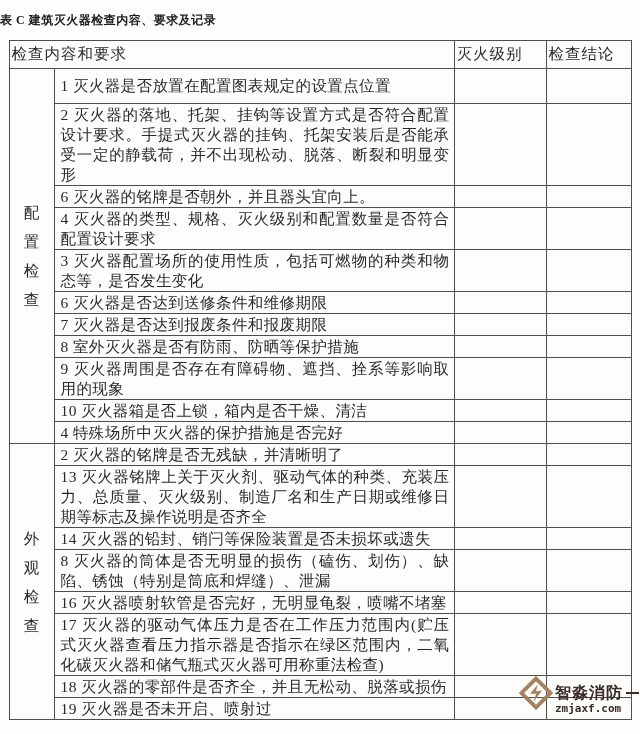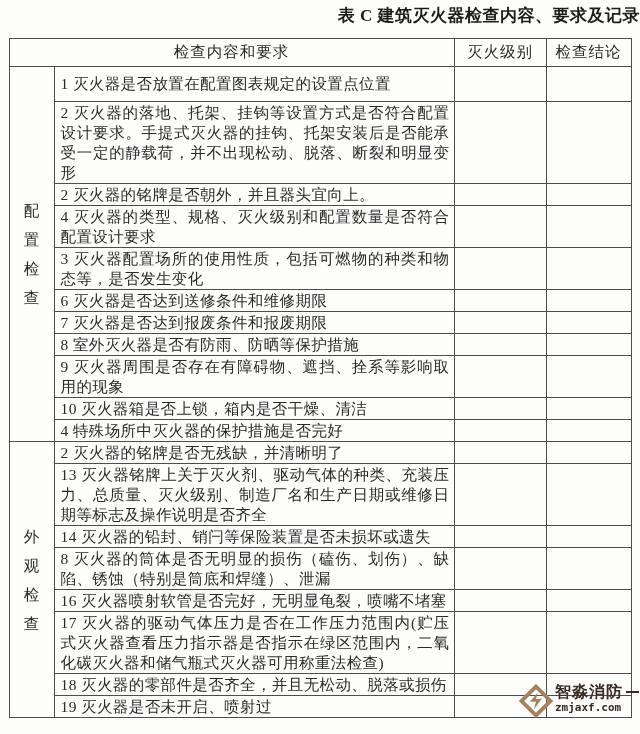--- a/index.html
+++ b/index.html
@@ -11,25 +11,25 @@
     font-family: "Liberation Serif", "DejaVu Serif", serif;
     color: #2a2a2a;
     overflow: hidden;
   }
   .page {
     position: relative;
     width: 640px;
     height: 734px;
   }
   .doc-title {
-    text-align: right;
+    text-align: left;
     font-weight: bold;
-    font-size: 17px;
+    font-size: 12px;
     letter-spacing: 0.5px;
-    padding-top: 4px;
+    padding-top: 12px;
     color: #1c1c1c;
   }
   table.inspection {
     border-collapse: collapse;
     table-layout: fixed;
     width: 622px;
     margin: 11px auto 0 auto;
   }
   table.inspection col.c-cat  { width: 45px;  }
   table.inspection col.c-main { width: 400px; }
@@ -37,21 +37,21 @@
   table.inspection col.c-con  { width: 85px;  }
   table.inspection th,
   table.inspection td {
     border: 1px solid #4d4d4d;
     font-weight: normal;
     font-size: 15.5px;
     vertical-align: middle;
   }
   table.inspection thead th {
     height: 25px;
-    text-align: center;
+    text-align: left;
     padding: 1px 2px;
     letter-spacing: 1px;
   }
   td.cat {
     text-align: center;
     padding: 0;
   }
   .catwrap {
     display: flex;
     flex-direction: column;
@@ -69,23 +69,23 @@
   }
   td.content.tall {
     padding-top: 7px;
     padding-bottom: 7px;
   }
   td.blank { padding: 0; }
   
   .watermark {
     position: absolute;
     right: 1px;
-    bottom: 12px;
+    bottom: 20px;
     display: flex;
-    align-items: flex-start;
+    align-items: flex-end;
     background: transparent;
   }
   .wm-logo { flex: 0 0 auto; margin-right: 2px; }
   .wm-text { display: flex; flex-direction: column; line-height: 1; }
   .wm-brand-row { display: flex; align-items: center; }
   .wm-brand {
     font-family: "Liberation Sans", "DejaVu Sans", sans-serif;
     font-weight: bold;
     font-size: 16px;
     letter-spacing: 1px;
@@ -137,21 +137,21 @@
           <td class="content tall">1 灭火器是否放置在配置图表规定的设置点位置</td>
           <td class="blank"></td>
           <td class="blank"></td>
         </tr>
         <tr>
           <td class="content">2 灭火器的落地、托架、挂钩等设置方式是否符合配置设计要求。手提式灭火器的挂钩、托架安装后是否能承受一定的静载荷，并不出现松动、脱落、断裂和明显变形</td>
           <td class="blank"></td>
           <td class="blank"></td>
         </tr>
         <tr>
-          <td class="content">2 灭火器的铭牌是否朝外，并且器头宜向上。</td>
+          <td class="content">6 灭火器的铭牌是否朝外，并且器头宜向上。</td>
           <td class="blank"></td>
           <td class="blank"></td>
         </tr>
         <tr>
           <td class="content">4 灭火器的类型、规格、灭火级别和配置数量是否符合配置设计要求</td>
           <td class="blank"></td>
           <td class="blank"></td>
         </tr>
         <tr>
           <td class="content">3 灭火器配置场所的使用性质，包括可燃物的种类和物态等，是否发生变化</td>

